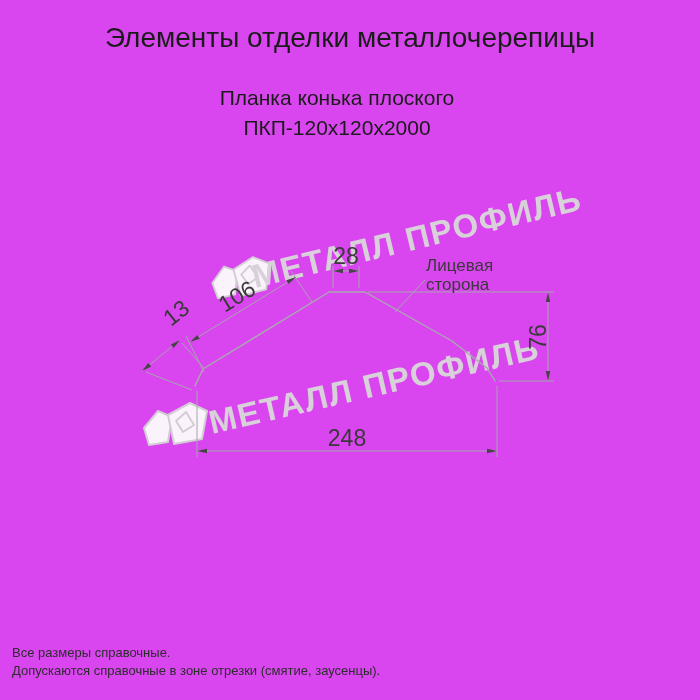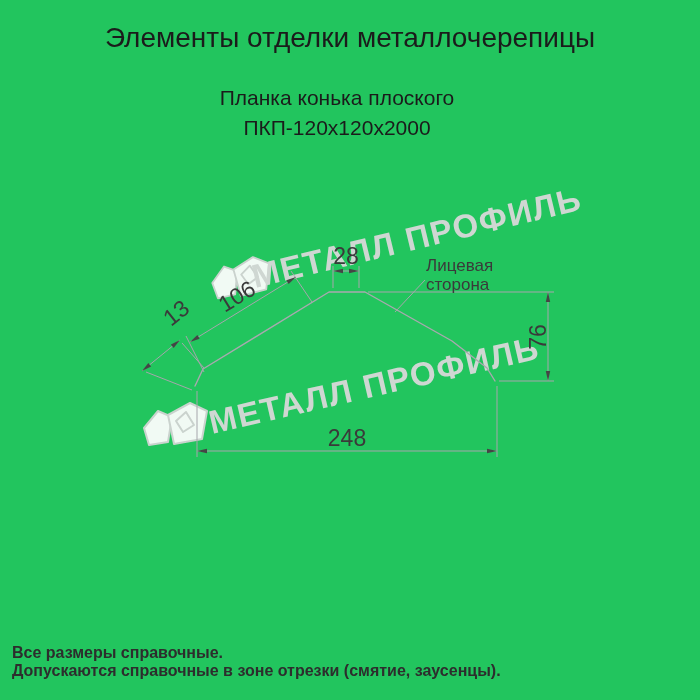--- a/index.html
+++ b/index.html
@@ -1,36 +1,35 @@
 <!DOCTYPE html>
 <html><head>
 <meta charset="utf-8">
 <style>
   html,body{margin:0;padding:0;background:#ffffff;}
   .page{
-    position:relative;width:700px;height:700px;background:#22c55e;
+    position:relative;width:700px;height:700px;background:#d946ef;
     font-family:"Liberation Sans", sans-serif;overflow:hidden;
   }
   .title{
     position:absolute;top:22px;left:0;width:700px;text-align:center;
     font-size:28px;color:#1b1b1b;white-space:nowrap;
   }
   .subtitle{
     position:absolute;top:86px;left:-13px;width:700px;text-align:center;
     font-size:21px;color:#1b1b1b;white-space:nowrap;
   }
   .model{
     position:absolute;top:116px;left:-13px;width:700px;text-align:center;
     font-size:21px;color:#1b1b1b;white-space:nowrap;
   }
   .drawing-svg{position:absolute;left:0;top:0;}
   .notes{
-    position:absolute;left:12px;top:644px;font-size:16px;line-height:17.5px;
+    position:absolute;left:12px;top:644px;font-size:13px;line-height:17.5px;
     color:#2d2d2d;
-    font-weight:bold;
   }
   
   .profile{fill:none;stroke:#a9a9af;stroke-width:1.4;stroke-linejoin:round;stroke-linecap:round;}
   .thin{fill:none;stroke:#a6a6ac;stroke-width:1;}
   .dim-text{font-family:"Liberation Sans",sans-serif;font-size:23px;fill:#3a3a3a;}
   .small-label{font-family:"Liberation Sans",sans-serif;font-size:17px;fill:#3a3a3a;}
   .wm-text{font-family:"Liberation Sans",sans-serif;font-size:33px;font-weight:bold;
            fill:#d9d9d9;letter-spacing:1.5px;}
   .wm-shape{fill:#fdfdfd;stroke:#d4d4d4;stroke-width:2;stroke-linejoin:round;}
 </style>

